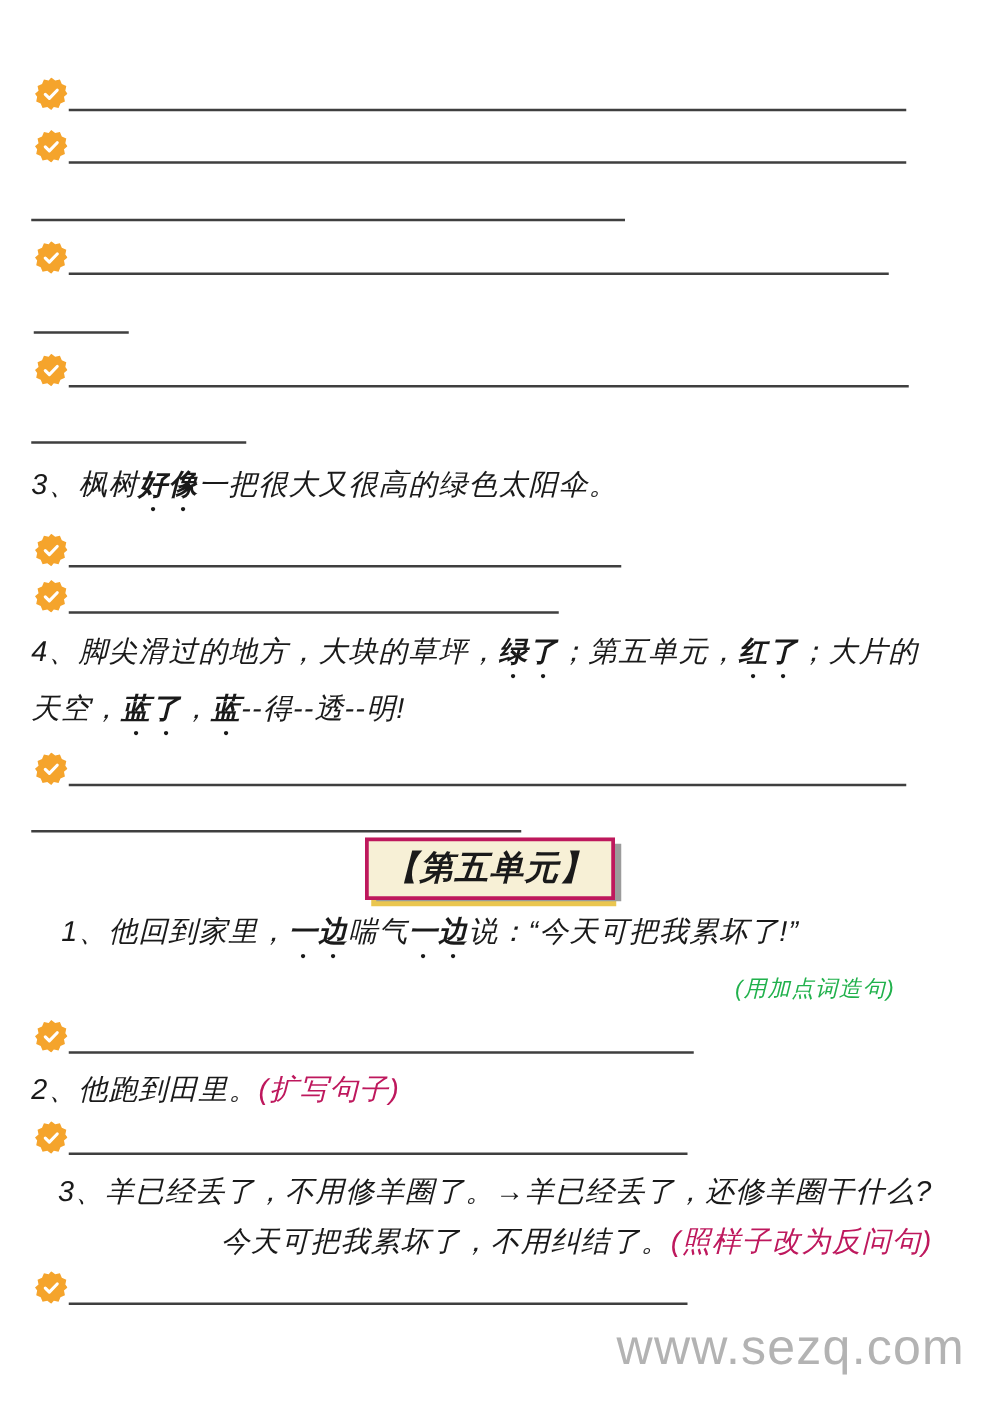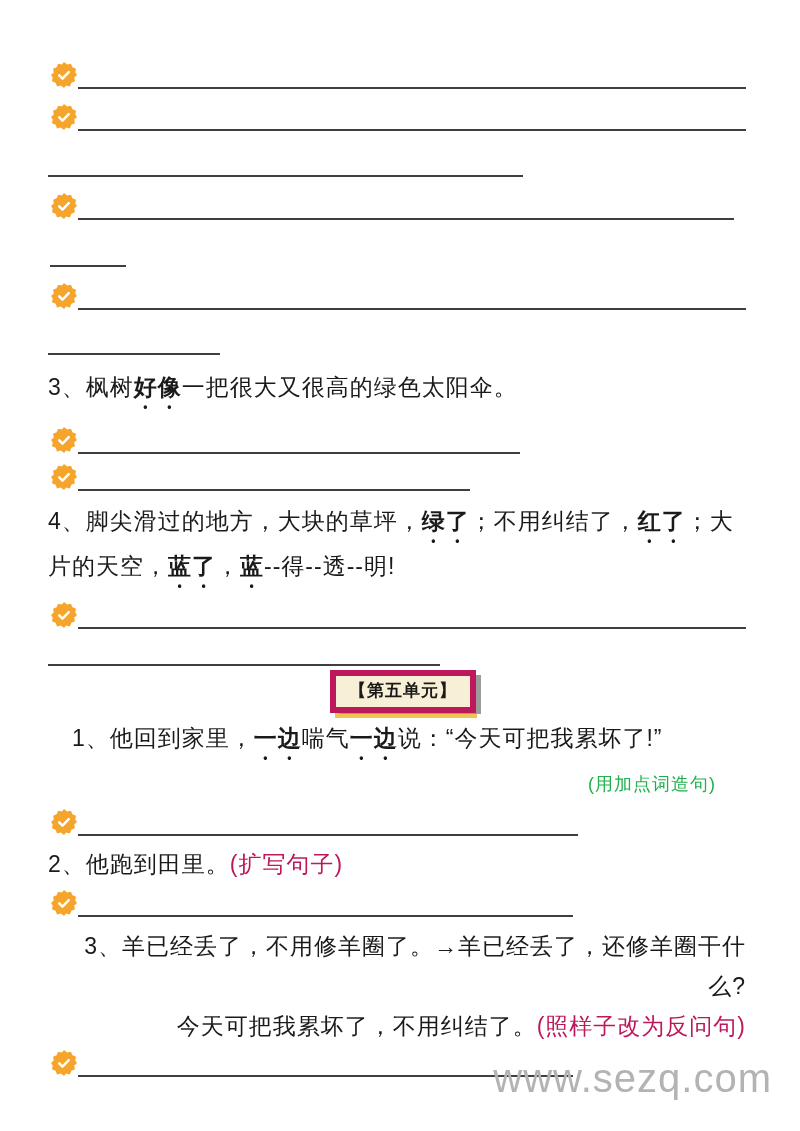--- a/index.html
+++ b/index.html
@@ -4,21 +4,21 @@
 <style>
   html,body{margin:0;padding:0;background:#ffffff;}
   .page{
     position:relative;
     width:800px;height:1131px;
     background:#ffffff;
     overflow:hidden;
     font-family:"Liberation Sans","DejaVu Sans",sans-serif;
     color:#1a1a1a;
   }
-  .sheet{position:relative;padding:0 54px 0 48px;}
+  .sheet{position:relative;padding:0 54px 0 25px;font-style:italic;}
   
   .answer-row{display:flex;align-items:flex-end;padding-left:3px;}
   .badge{width:26px;height:26px;flex:0 0 auto;margin-bottom:1px;}
   .badge svg{display:block;width:26px;height:26px;}
   .aline{height:27px;box-sizing:border-box;border-bottom:2px solid #3f3f3f;margin-left:1px;}
   
   .cont{height:0;border-bottom:2px solid #3f3f3f;}
   
   .qtext{font-size:23px;line-height:30px;letter-spacing:1px;}
   .qtext.wide{line-height:36px;}
@@ -30,23 +30,23 @@
     text-emphasis:filled dot #1a1a1a;
     text-emphasis-position:under left;
   }
   .green{color:#be185d;}
   .note-right{font-size:18px;line-height:30px;text-align:right;margin-right:30px;color:#21b14c;letter-spacing:1px;}
   
   .unit-box-wrap{display:flex;justify-content:center;}
   .unit-box{
     display:inline-block;
     background:#f7f0d6;
-    border:6px solid #be185d;
+    border:3px solid #be185d;
     padding:3px 13px 5px 13px;
-    font-size:17px;font-weight:bold;letter-spacing:1px;
+    font-size:27px;font-weight:bold;letter-spacing:1px;
     box-shadow:7px 3px 0 -2px #9b9b9b, 3px 7px 0 -2px #eac64f;
     margin-left:12px;
     text-align:right;
   }
   .pattern{font-size:24px;line-height:30px;letter-spacing:1px;}
   .watermark{
     position:absolute;right:28px;top:1056px;
     font-size:40px;color:#b3b3b3;letter-spacing:1px;
     font-family:"Liberation Sans","DejaVu Sans",sans-serif;
   }
@@ -117,21 +117,21 @@
 
   <span class="badge">
     <svg viewBox="0 0 24 24" aria-hidden="true">
       <path d="M12 0l2.9 2.2 3.5-.7 1.4 3.3 3.3 1.4-.7 3.5L24 12l-2.6 2.3.7 3.5-3.3 1.4-1.4 3.3-3.5-.7L12 24l-2.9-2.2-3.5.7-1.4-3.3-3.3-1.4.7-3.5L0 12l2.6-2.3-.7-3.5 3.3-1.4 1.4-3.3 3.5.7z" fill="#F5A42C"></path>
       <path d="M7.6 12.4l3 3 5.8-6" stroke="#ffffff" stroke-width="2.3" fill="none" stroke-linecap="round" stroke-linejoin="round"></path>
     </svg>
   </span>
 <span class="aline" style="width:392px;"></span>
     </div>
 
-    <div class="qtext wide" style="margin-top:12px;"><span>4、脚尖滑过的地方，大块的草坪，</span><span class="em">绿了</span><span>；不用纠结了，</span><span class="em">红了</span><span>；大片的天空，</span><span class="em">蓝了</span><span>，</span><span class="em">蓝</span><span>--得--透--明!</span></div>
+    <div class="qtext wide" style="margin-top:12px;"><span>4、脚尖滑过的地方，大块的草坪，</span><span class="em">绿了</span><span>；第五单元，</span><span class="em">红了</span><span>；大片的天空，</span><span class="em">蓝了</span><span>，</span><span class="em">蓝</span><span>--得--透--明!</span></div>
     <div class="answer-row" style="margin-top:9px;">
 
   <span class="badge">
     <svg viewBox="0 0 24 24" aria-hidden="true">
       <path d="M12 0l2.9 2.2 3.5-.7 1.4 3.3 3.3 1.4-.7 3.5L24 12l-2.6 2.3.7 3.5-3.3 1.4-1.4 3.3-3.5-.7L12 24l-2.9-2.2-3.5.7-1.4-3.3-3.3-1.4.7-3.5L0 12l2.6-2.3-.7-3.5 3.3-1.4 1.4-3.3 3.5.7z" fill="#F5A42C"></path>
       <path d="M7.6 12.4l3 3 5.8-6" stroke="#ffffff" stroke-width="2.3" fill="none" stroke-linecap="round" stroke-linejoin="round"></path>
     </svg>
   </span>
 <span class="aline" style="width:670px;"></span>
     </div>

